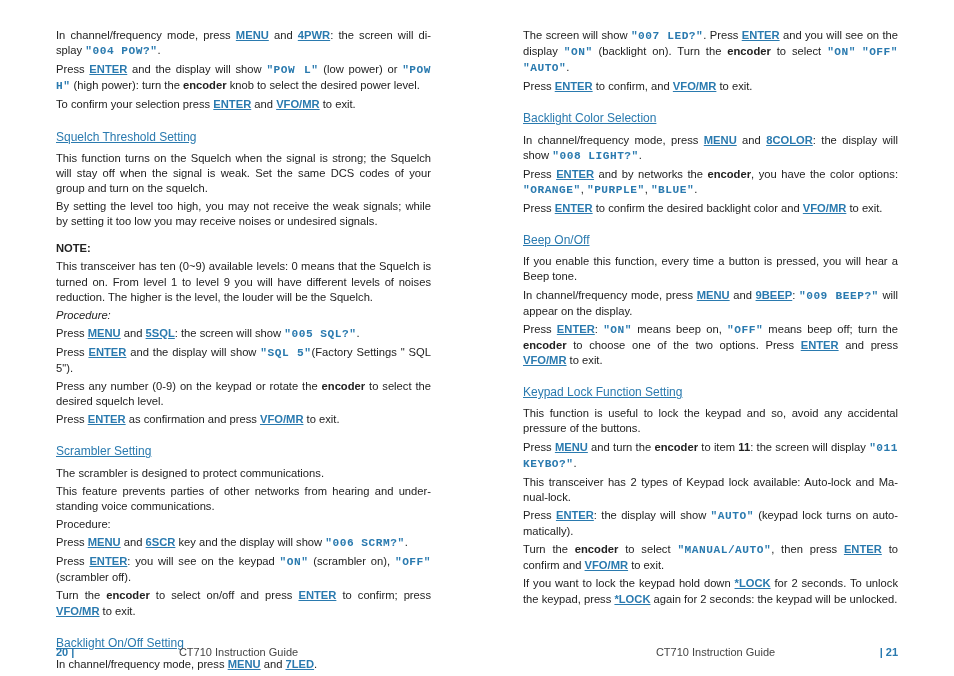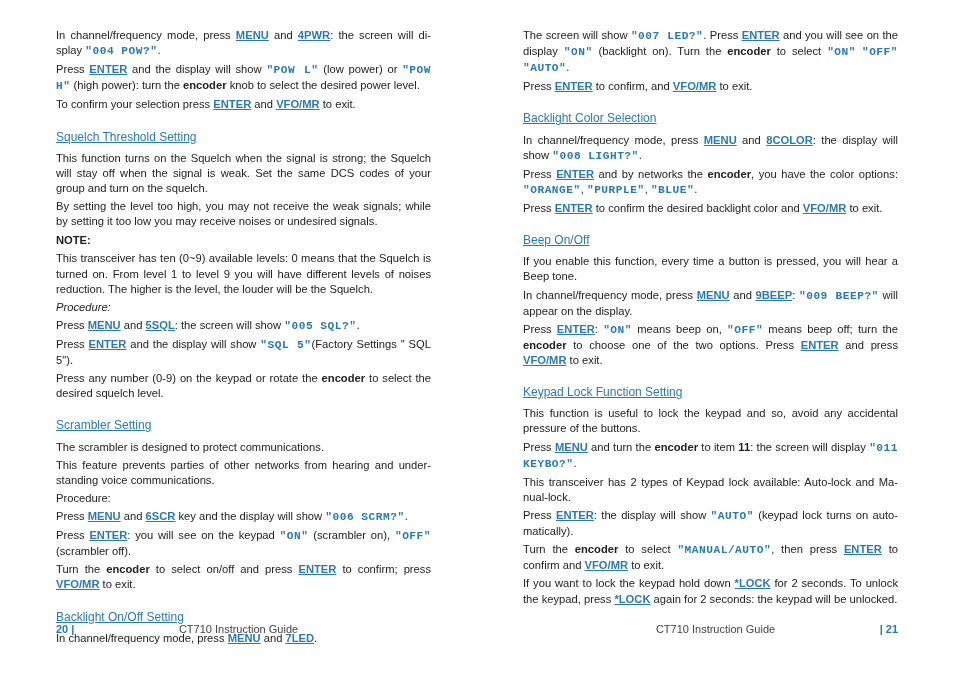--- a/index.html
+++ b/index.html
@@ -5,23 +5,23 @@
 * { box-sizing: border-box; margin: 0; padding: 0; }
 body { background: #fff; font-family: 'Segoe UI', 'Myriad Pro', Arial, sans-serif; font-size: 11.2px; color: #222; line-height: 1.35; }
 .page-wrap { width: 954px; height: 676px; display: flex; }
 .col { width: 477px; padding: 28px 46px 28px 56px; position: relative; display: flex; flex-direction: column; }
 .col.right { padding: 28px 56px 28px 46px; }
 .body-text p { margin-bottom: 3px; text-align: justify; }
 .heading { color: #2a7aaf; font-size: 12px; font-weight: 500; margin-top: 13px; margin-bottom: 6px; text-decoration: underline; }
 .blue-bold { color: #2a7aaf; font-weight: bold; text-decoration: underline; }
 .lcd { font-family: 'Courier New', monospace; color: #2a7aaf; letter-spacing: 0.5px; font-weight: 600; }
 .bold { font-weight: bold; }
-.note { font-weight: bold; margin-top: 4px; margin-bottom: 3px; }
+.note { font-weight: bold; margin-top: 12px; margin-bottom: 3px; }
 .italic { font-style: italic; }
-.footer { position: absolute; bottom: 39px; left: 0; right: 0; padding: 0 56px 0 56px; display: flex; justify-content: space-between; font-size: 11px; }
+.footer { position: absolute; bottom: 16px; left: 0; right: 0; padding: 0 56px 0 56px; display: flex; justify-content: space-between; font-size: 11px; }
 .col.right .footer { padding: 0 56px 0 46px; }
 .footer .pn { color: #2a7aaf; font-weight: bold; }
 .footer .guide { color: #444; position: absolute; left: 50%; transform: translateX(-50%); text-align: right; }
 </style>
 </head>
 <body>
 
 <div class="page-wrap">
 
   <div class="col">
@@ -34,20 +34,21 @@
     <div class="heading">Squelch Threshold Setting</div>
     <div class="body-text">
       <p>This function turns on the Squelch when the signal is strong; the Squelch will stay off when the signal is weak. Set the same DCS codes of your group and turn on the squelch.</p>
       <p>By setting the level too high, you may not receive the weak signals; while by setting it too low you may receive noises or undesired signals.</p>
       <p class="note">NOTE:</p>
       <p>This transceiver has ten (0~9) available levels: 0 means that the Squelch is turned on. From level 1 to level 9 you will have different levels of noises reduction. The higher is the level, the louder will be the Squelch.</p>
       <p class="italic">Procedure:</p>
       <p><span>Press </span><span class="blue-bold">MENU</span><span> and </span><span class="blue-bold">5SQL</span><span>: the screen will show </span><span class="lcd">"005 SQL?"</span><span>.</span></p>
       <p><span>Press </span><span class="blue-bold">ENTER</span><span> and the display will show </span><span class="lcd">"SQL 5"</span><span>(Factory Settings " SQL 5").</span></p>
       <p><span>Press any number (0-9) on the keypad or rotate the </span><span class="bold">encoder</span><span> to select the desired squelch level.</span></p>
+      <p><span>Press </span><span class="blue-bold">ENTER</span><span> as confirmation and press </span><span class="blue-bold">VFO/MR</span><span> to exit.</span></p>
     </div>
 
     <div class="heading">Scrambler Setting</div>
     <div class="body-text">
       <p>The scrambler is designed to protect communications.</p>
       <p>This feature prevents parties of other networks from hearing and under­standing voice communications.</p>
       <p>Procedure:</p>
       <p><span>Press </span><span class="blue-bold">MENU</span><span> and </span><span class="blue-bold">6SCR</span><span> key and the display will show </span><span class="lcd">"006 SCRM?"</span><span>.</span></p>
       <p><span>Press </span><span class="blue-bold">ENTER</span><span>: you will see on the keypad </span><span class="lcd">"ON"</span><span> (scrambler on), </span><span class="lcd">"OFF"</span><span> (scrambler off).</span></p>
       <p><span>Turn the </span><span class="bold">encoder</span><span> to select on/off and press </span><span class="blue-bold">ENTER</span><span> to confirm; press </span><span class="blue-bold">VFO/MR</span><span> to exit.</span></p>

